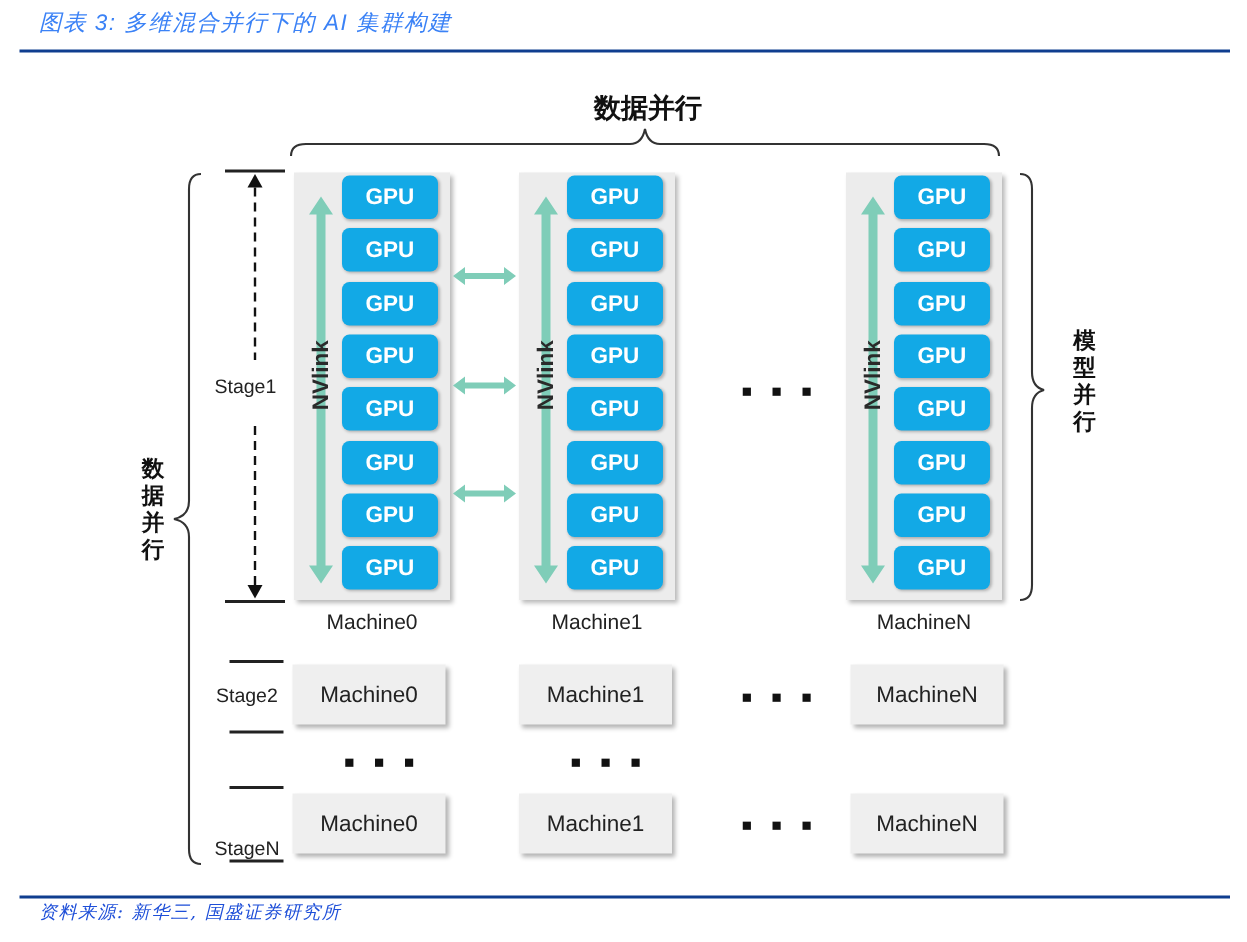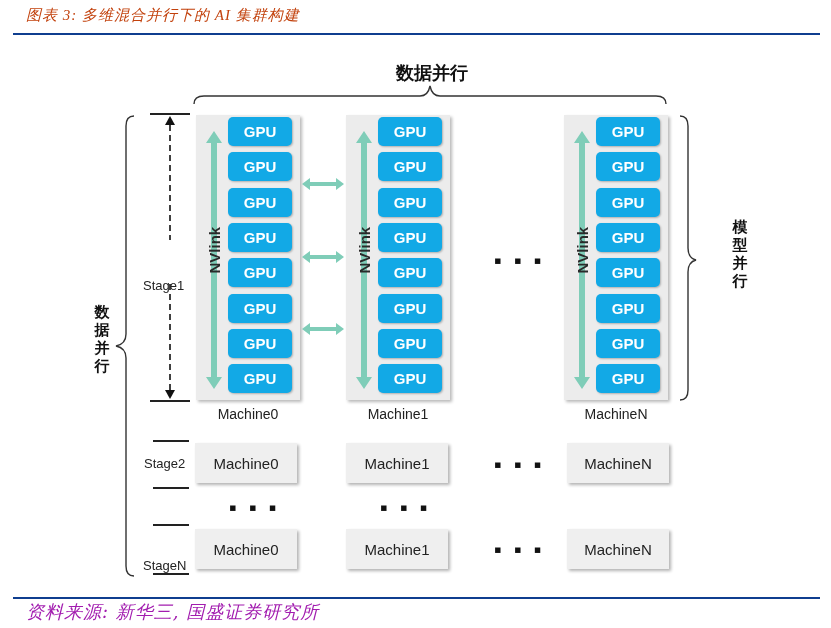--- a/index.html
+++ b/index.html
@@ -1,20 +1,20 @@
 <!DOCTYPE html>
 <html><head>
 <meta charset="utf-8">
 <style>
   html, body { margin:0; padding:0; background:#ffffff; }
   body { width:831px; height:628px; position:relative; overflow:hidden; font-family:"DejaVu Sans", sans-serif; }
   .abs { position:absolute; }
-  .title { left:26px; top:6px; font-family:Liberation Serif, serif; font-style:italic; font-size:15px; color:#c2410c; letter-spacing:1px; }
+  .title { left:26px; top:6px; font-family:Liberation Sans, sans-serif; font-style:italic; font-size:15px; color:#3b82f6; letter-spacing:1px; }
   .rule { left:13px; height:2px; background:#0f3e8f; }
-  .source { left:26px; top:600px; font-family:"DejaVu Serif", serif; font-style:italic; font-size:18px; color:#a21caf; letter-spacing:1px; }
+  .source { left:26px; top:600px; font-family:"DejaVu Serif", serif; font-style:italic; font-size:12px; color:#1d4ed8; letter-spacing:1px; }
   .machine-panel { background:#ececec; box-shadow:2px 2px 3px rgba(0,0,0,0.28); }
   .gpu { width:64px; height:29px; background:#12a9e6; border-radius:5px; color:#fff; font-weight:bold; font-size:15px;
          display:flex; align-items:center; justify-content:center; box-shadow:1px 1px 2px rgba(0,0,0,0.25); font-family:"Liberation Sans", sans-serif; }
   .nvlink-label { font-family:"Liberation Sans", sans-serif; font-weight:bold; font-size:15px; color:#2a2a2a; transform:rotate(-90deg); transform-origin:center; white-space:nowrap; }
   .mlabel { font-family:"Liberation Sans", sans-serif; font-size:14px; color:#222; text-align:center; }
   .mbox { width:102px; height:40px; background:#efefef; box-shadow:2px 2px 3px rgba(0,0,0,0.3); display:flex; align-items:center; justify-content:center;
           font-family:"Liberation Sans", sans-serif; font-size:15px; color:#222; }
   .stage-label { font-family:"Liberation Sans", sans-serif; font-size:13px; color:#222; }
   .cn-label { font-weight:bold; font-size:15px; color:#111; line-height:18px; text-align:center; }
   .dots { font-family:"Liberation Sans", sans-serif; font-weight:bold; font-size:22px; color:#111; letter-spacing:3px; }
@@ -32,31 +32,31 @@
 </svg>
 
 <svg class="abs" style="left:112px;top:112px;" width="26" height="468">
   <path d="M22 4 Q14 4 14 14 L14 222 Q14 232 4 234 Q14 236 14 246 L14 454 Q14 464 22 464" fill="none" stroke="#333" stroke-width="1.4"></path>
 </svg>
 <div class="abs cn-label" style="left: 93px; top: 303px; width: 18px; white-space: normal; word-break: break-all;">数据并行</div>
 
 <svg class="abs" style="left:676px;top:112px;" width="24" height="290">
   <path d="M4 4 Q12 4 12 14 L12 136 Q12 146 20 148 Q12 150 12 160 L12 278 Q12 288 4 288" fill="none" stroke="#333" stroke-width="1.4"></path>
 </svg>
-<div class="abs cn-label" style="left: 731px; top: 218px; width: 18px; white-space: normal; word-break: break-all;">模型并行</div>
+<div class="abs cn-label" style="left: 714px; top: 218px; width: 18px; white-space: normal; word-break: break-all;">模型并行</div>
 
 <div class="abs hline" style="left:150px;top:113px;width:40px;"></div>
 <div class="abs hline" style="left:150px;top:400px;width:40px;"></div>
 <svg class="abs" style="left:160px;top:114px;" width="20" height="286">
   <polygon points="10,2 5,11 15,11" fill="#111"></polygon>
   <line x1="10" y1="11" x2="10" y2="126" stroke="#111" stroke-width="1.6" stroke-dasharray="6,4"></line>
   <line x1="10" y1="170" x2="10" y2="276" stroke="#111" stroke-width="1.6" stroke-dasharray="6,4"></line>
   <polygon points="10,285 5,276 15,276" fill="#111"></polygon>
 </svg>
-<div class="abs stage-label" style="left:143px;top:250px;margin-top:28px;">Stage1</div>
+<div class="abs stage-label" style="left:143px;top:250px;">Stage1</div>
 
 <div id="m0" class="abs machine-panel" style="left:196px;top:115px;width:104px;height:285px;">
     <svg width="20" height="270" style="position: absolute; left: 8px; top: 10px;">
       <polygon points="10,6 2,18 7,18 7,252 2,252 10,264 18,252 13,252 13,18 18,18" fill="#7fcdb8"></polygon>
     </svg>
     <div class="nvlink-label" style="position: absolute; left: -4px; top: 128px; width: 44px; text-align: center;">NVlink</div>
     <div class="gpu" style="position: absolute; left: 32px; top: 2px;">GPU</div>
     <div class="gpu" style="position: absolute; left: 32px; top: 37.3px;">GPU</div>
     <div class="gpu" style="position: absolute; left: 32px; top: 72.6px;">GPU</div>
     <div class="gpu" style="position: absolute; left: 32px; top: 107.9px;">GPU</div>

